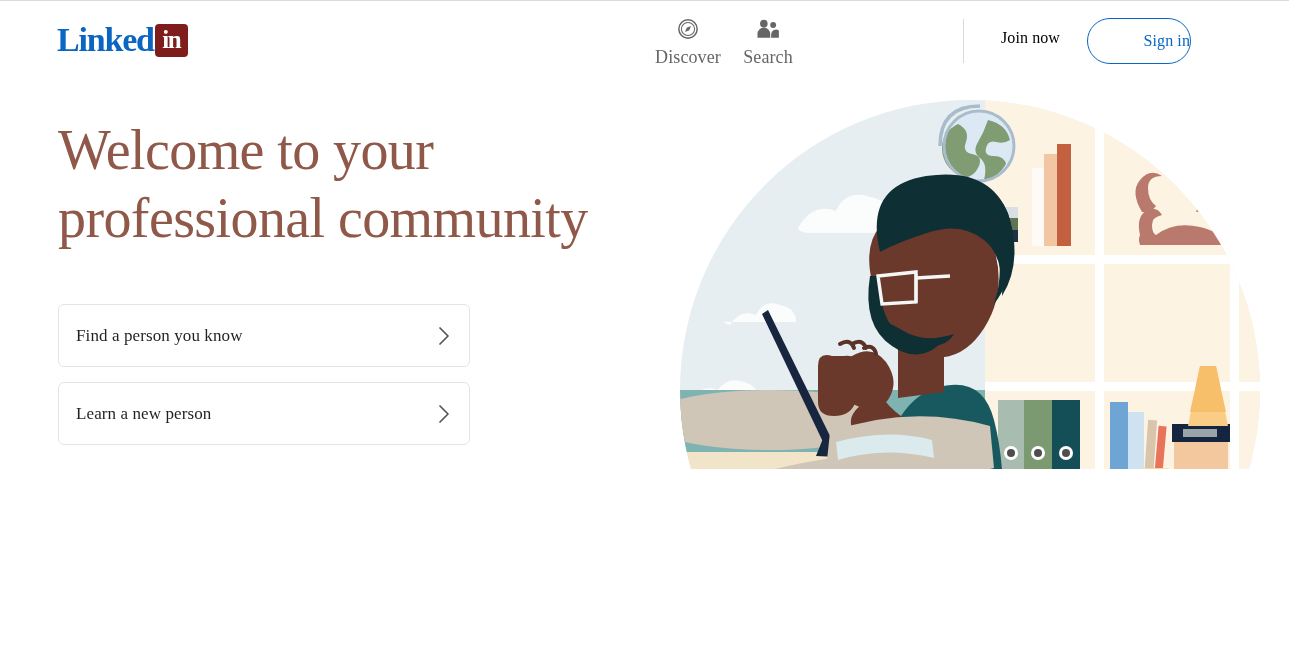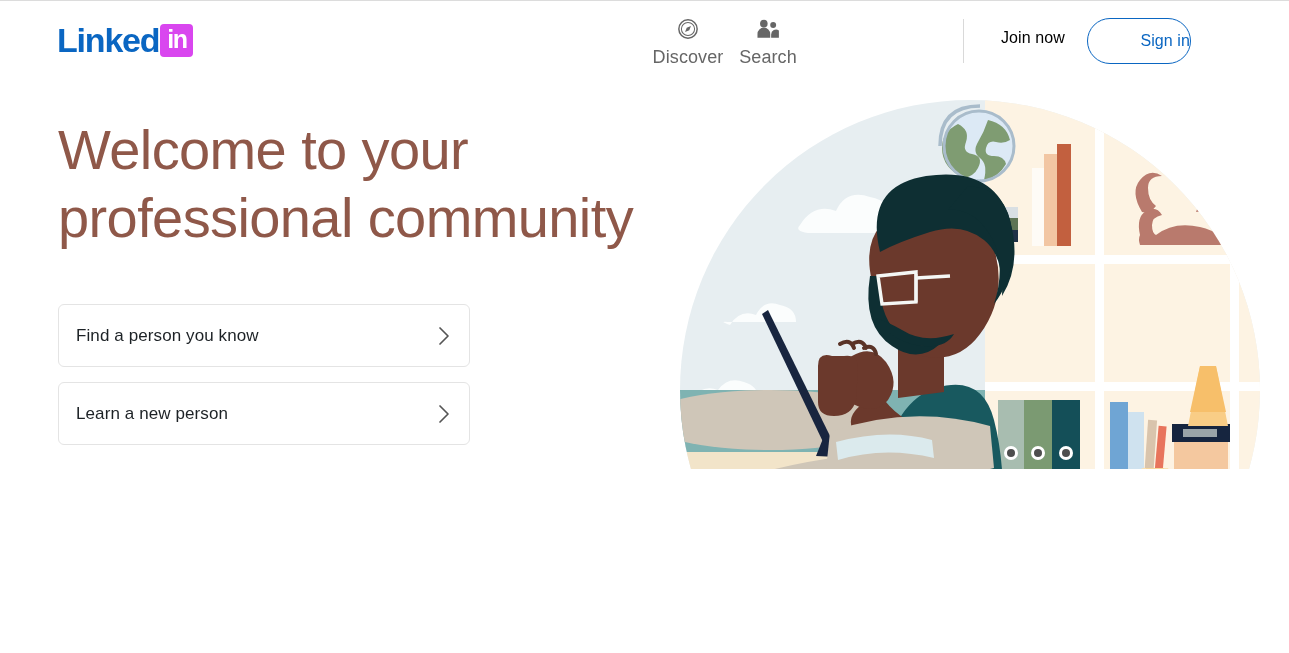--- a/index.html
+++ b/index.html
@@ -2,40 +2,40 @@
 <html><head>
 <meta charset="utf-8">
 <style>
   * { box-sizing: border-box; margin: 0; padding: 0; }
   html, body {
     width: 1289px; height: 653px;
     background: #ffffff;
     font-family: "Liberation Sans", sans-serif;
     overflow: hidden;
   }
-  #page { position: relative; width: 1289px; height: 469px; background:#fff; overflow:hidden; }
+  #page { position: relative; width: 1289px; height: 469px; background:#fff; overflow:hidden;font-family:Liberation Serif, serif; }
 
   
   .top-rule {
     position:absolute; top:0; left:0; width:1289px; height:1px;
     background:#dcdcdc;
   }
 
   
   .header {
     position:absolute; top:1px; left:0; width:1289px; height:79px;
     display:flex; align-items:center; background:#fff;
   }
   .brand { position:absolute; left:57px; top:22px; display:flex; align-items:flex-end; }
   .brand-word {
     font-size:34px; font-weight:bold; color:#0a66c2;
     letter-spacing:-1.2px; line-height:34px;
   }
   .brand-box {
-    width:33px; height:33px; background:#d946ef; border-radius:4px;
+    width:33px; height:33px; background:#7f1d1d; border-radius:4px;
     display:flex; align-items:center; justify-content:center;
     margin-left:1px; margin-bottom:0px;
   }
   .brand-box-text {
     font-size:25px; font-weight:bold; color:#fff; line-height:25px;
     letter-spacing:-1.5px; padding-bottom:2px;
   }
 
   .nav { position:absolute; left:648px; top:14px; display:flex; align-items:flex-start; }
   .nav-item {

